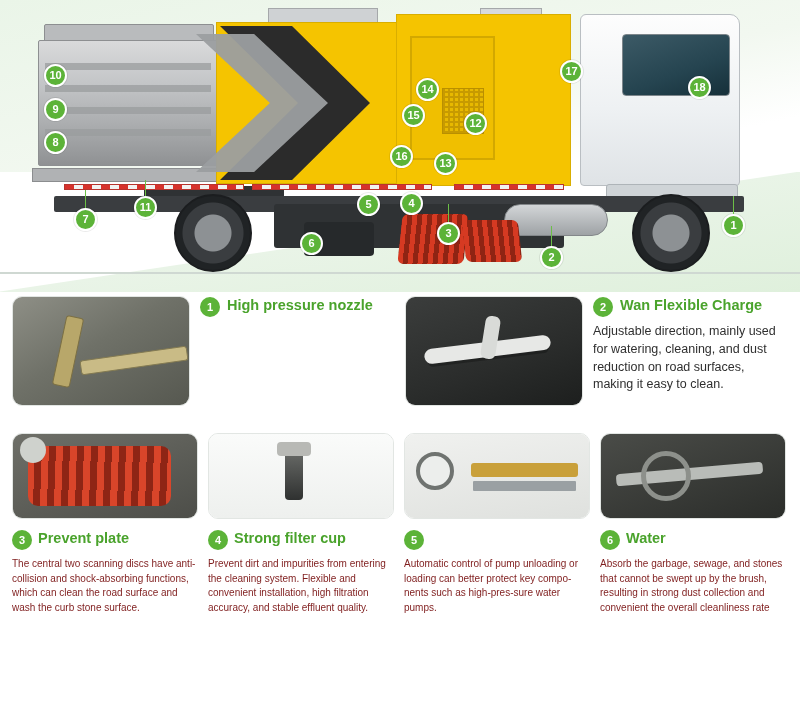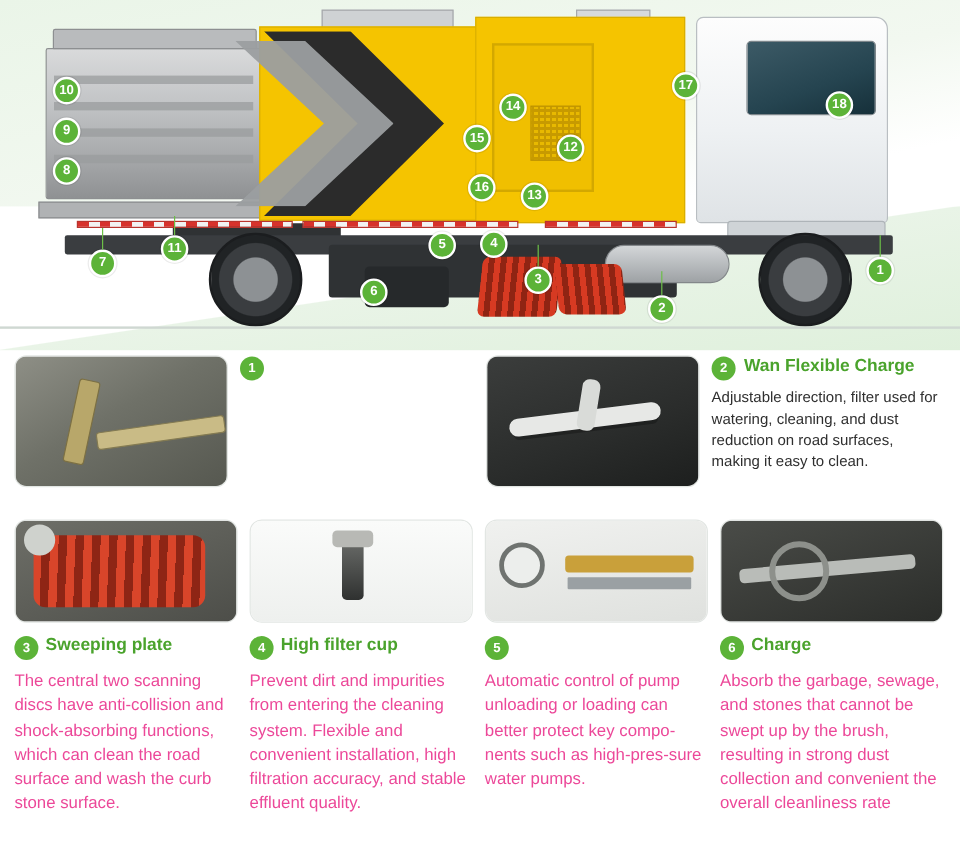--- a/index.html
+++ b/index.html
@@ -203,21 +203,21 @@
   }
   .c-body {
     margin-top:6px; font-size:12.5px; color:#2f2f2f; line-height:1.42;
   }
 
   
   .quad { display:flex; gap:10px; }
   .qcol { width:186px; }
   .qphoto { width:186px; height:86px; border-radius:10px; overflow:hidden; border:1px solid #e2e6e3; }
   .qhead { display:flex; align-items:flex-start; gap:6px; margin-top:10px; }
-  .qbody { margin-top:7px; font-size:14px; color:#ec4899; line-height:1.45; }
+  .qbody { margin-top:7px; font-size:10px; color:#7f1d1d; line-height:1.45; }
 
   
   .ph { width:100%; height:100%; position:relative; }
   .ph-nozzle { background:linear-gradient(150deg,#8e8f86 0%,#6f7168 45%,#565850 100%); }
   .ph-nozzle:before{content:"";position:absolute;left:26%;top:18%;width:16px;height:64%;background:#b8a76a;border:1px solid #7c7044;border-radius:3px;transform:rotate(12deg);}
   .ph-nozzle:after{content:"";position:absolute;left:38%;top:52%;width:60%;height:13px;background:#c9bb86;border:1px solid #837a52;border-radius:3px;transform:rotate(-8deg);}
 
   .ph-charge { background:linear-gradient(160deg,#3b3d3c 0%,#2a2c2b 60%,#1d1f1e 100%); }
   .ph-charge:before{content:"";position:absolute;left:10%;top:42%;width:72%;height:15px;background:#e7e8e6;border-radius:8px;transform:rotate(-7deg);box-shadow:0 6px 0 -3px rgba(0,0,0,.25);}
   .ph-charge:after{content:"";position:absolute;left:44%;top:18%;width:15px;height:40%;background:#d9dbd8;border-radius:6px;transform:rotate(9deg);}
@@ -299,21 +299,21 @@
     <div class="badge" style="left:357px; top:193px;">5</div>
     <div class="badge" style="left:300px; top:232px;">6</div>
     <div class="badge" style="left:74px;  top:208px;">7</div>
     <div class="badge" style="left:44px;  top:131px;">8</div>
     <div class="badge" style="left:44px;  top:98px;">9</div>
     <div class="badge" style="left:44px;  top:64px;">10</div>
     <div class="badge" style="left:134px; top:196px;">11</div>
     <div class="badge" style="left:464px; top:112px;">12</div>
     <div class="badge" style="left:434px; top:152px;">13</div>
     <div class="badge" style="left:416px; top:78px;">14</div>
-    <div class="badge" style="left:386px; top:104px;">15</div>
+    <div class="badge" style="left:402px; top:104px;">15</div>
     <div class="badge" style="left:390px; top:145px;">16</div>
     <div class="badge" style="left:560px; top:60px;">17</div>
     <div class="badge" style="left:688px; top:76px;">18</div>
 
     <div class="lead" style="left:733px; top:196px; height:18px;"></div>
     <div class="lead" style="left:551px; top:226px; height:20px;"></div>
     <div class="lead" style="left:448px; top:204px; height:18px;"></div>
     <div class="lead" style="left:85px;  top:190px; height:18px;"></div>
     <div class="lead" style="left:145px; top:180px; height:16px;"></div>
   </div>
@@ -322,81 +322,82 @@
 
     <div class="row row1">
 
       <div class="cellA">
         <div class="photo p-small">
           <div class="ph ph-nozzle"></div>
         </div>
         <div class="txt">
           <div class="c-head">
             <div class="num">1</div>
+            <div class="c-title">High pressure nozzle</div>
           </div>
         </div>
       </div>
 
       <div class="cellA">
         <div class="photo p-wide">
           <div class="ph ph-charge"></div>
         </div>
         <div class="txt">
           <div class="c-head">
             <div class="num">2</div>
             <div class="c-title">Wan Flexible Charge</div>
           </div>
-          <div class="c-body">Adjustable direction, filter used for watering, cleaning, and dust reduction on road surfaces, making it easy to clean.</div>
+          <div class="c-body">Adjustable direction, mainly used for watering, cleaning, and dust reduction on road surfaces, making it easy to clean.</div>
         </div>
       </div>
 
     </div>
 
     <div class="row2">
       <div class="quad">
 
         <div class="qcol">
           <div class="qphoto">
               <div class="ph ph-sweep"></div>
             </div>
           <div class="qhead">
             <div class="num">3</div>
-            <div class="c-title">Sweeping plate</div>
+            <div class="c-title">Prevent plate</div>
           </div>
           <div class="qbody">The central two scanning discs have anti-collision and shock-absorbing functions, which can clean the road surface and wash the curb stone surface.</div>
         </div>
 
         <div class="qcol">
           <div class="qphoto">
               <div class="ph ph-filter"></div>
             </div>
           <div class="qhead">
             <div class="num">4</div>
-            <div class="c-title">High filter cup</div>
+            <div class="c-title">Strong filter cup</div>
           </div>
           <div class="qbody">Prevent dirt and impurities from entering the cleaning system. Flexible and convenient installation, high filtration accuracy, and stable effluent quality.</div>
         </div>
 
         <div class="qcol">
           <div class="qphoto">
               <div class="ph ph-valve"></div>
             </div>
           <div class="qhead">
             <div class="num">5</div>
           </div>
           <div class="qbody">Automatic control of pump unloading or loading can better protect key compo-nents such as high-pres-sure water pumps.</div>
         </div>
 
         <div class="qcol">
           <div class="qphoto">
               <div class="ph ph-sucker"></div>
             </div>
           <div class="qhead">
             <div class="num">6</div>
-            <div class="c-title">Charge</div>
+            <div class="c-title">Water</div>
           </div>
           <div class="qbody">Absorb the garbage, sewage, and stones that cannot be swept up by the brush, resulting in strong dust collection and convenient the overall cleanliness rate</div>
         </div>
 
       </div>
     </div>
 
   </div>
 </div>
 

